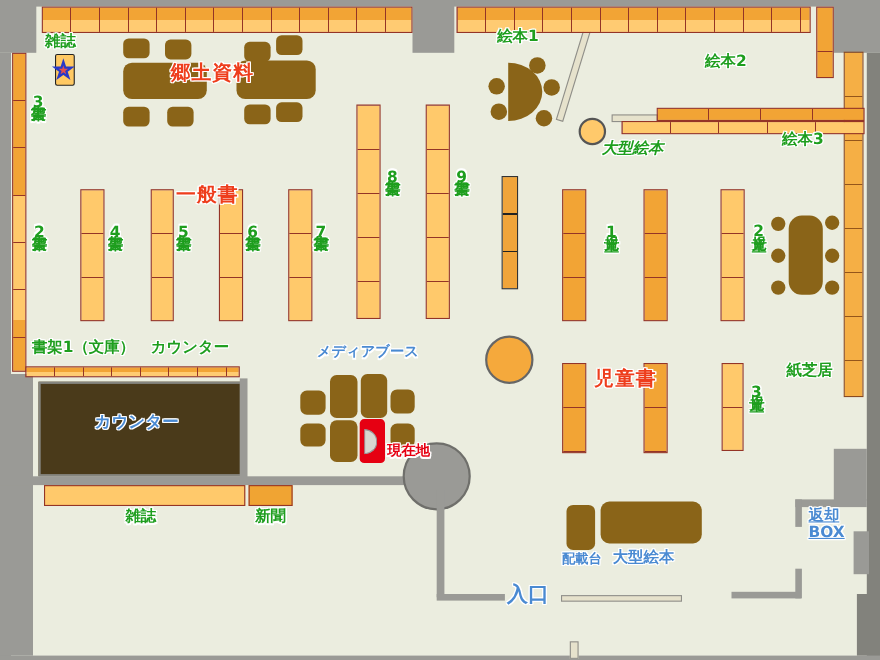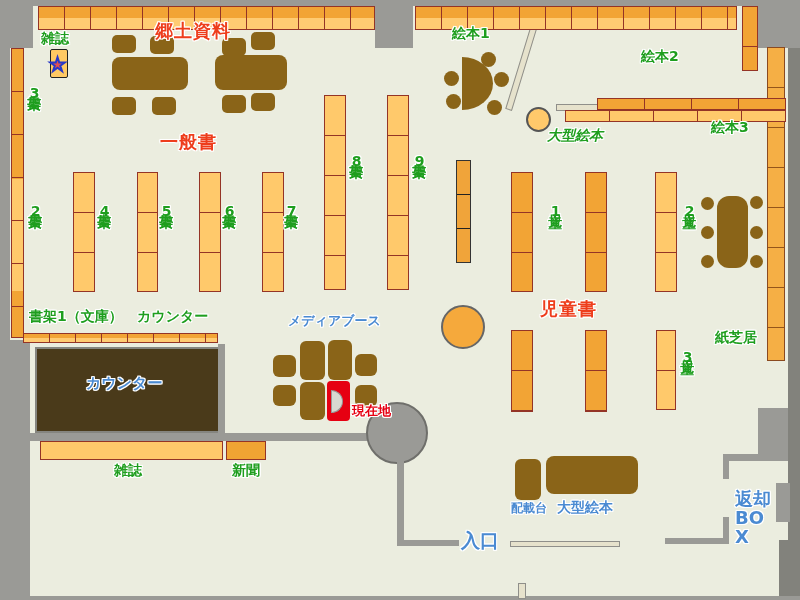--- a/index.html
+++ b/index.html
@@ -34,21 +34,21 @@
 
   
   .furn{position:absolute;background:#8a6418;border-radius:8px;box-sizing:border-box;}
   .stool{position:absolute;background:#8a6418;border-radius:50%;box-sizing:border-box;}
 
   
   .lbl{position:absolute;font-weight:bold;white-space:nowrap;line-height:1.05;
        text-shadow:-1px -1px 0 #fff,0 -1px 0 #fff,1px -1px 0 #fff,-1px 0 0 #fff,
                    1px 0 0 #fff,-1px 1px 0 #fff,0 1px 0 #fff,1px 1px 0 #fff;}
   .green{color:#1e9e1e;font-size:14px;}
-  .red-big{color:#ee3d1c;font-size:18px;letter-spacing:1px;}
+  .red-big{color:#ee3d1c;font-size:18px;letter-spacing:1px;margin-top:36px;}
   .blue{color:#4a8ad2;font-size:13px;}
   .vert{writing-mode:vertical-rl;text-orientation:upright;letter-spacing:0;}
 
   .star{font-size:19px;color:#e34f4f;-webkit-text-stroke:2px #2838c8;
         position:absolute;left:-2px;top:3px;}
 </style>
 </head>
 <body>
 
 <div id="map">
@@ -191,15 +191,15 @@
   <div class="lbl green" style="left:137px;top:309px;">カウンター</div>
   <div class="lbl blue" style="left:288px;top:314px;">メディアブース</div>
   <div class="lbl blue" style="left:86px;top:376px;font-size:15px;">カウンター</div>
   <div class="lbl" style="left:352px;top:404px;color:#e60012;font-size:13px;">現在地</div>
 
   <div class="lbl green" style="left:114px;top:463px;">雑誌</div>
   <div class="lbl green" style="left:232px;top:463px;">新聞</div>
   <div class="lbl blue" style="left:511px;top:502px;font-size:12px;">配載台</div>
   <div class="lbl blue" style="left:557px;top:500px;font-size:14px;">大型絵本</div>
   <div class="lbl blue" style="left:461px;top:531px;font-size:19px;">入口</div>
-  <div class="lbl blue" style="left:735px;top:490px;font-size:18px;width:36px;white-space:normal;word-break:break-all;">返却BOX</div>
+  <div class="lbl blue" style="left:735px;top:462px;font-size:14px;width:36px;white-space:normal;word-break:break-all;text-decoration:underline;">返却BOX</div>
 
 </div>
 
 </body></html>

